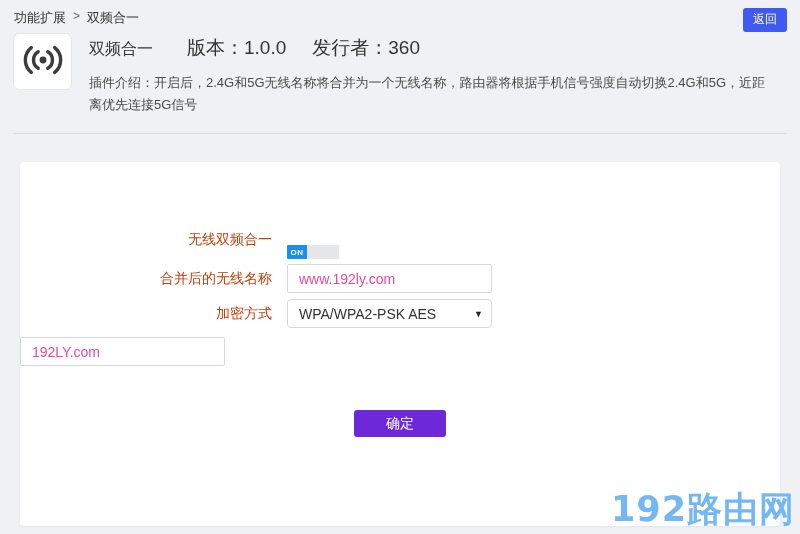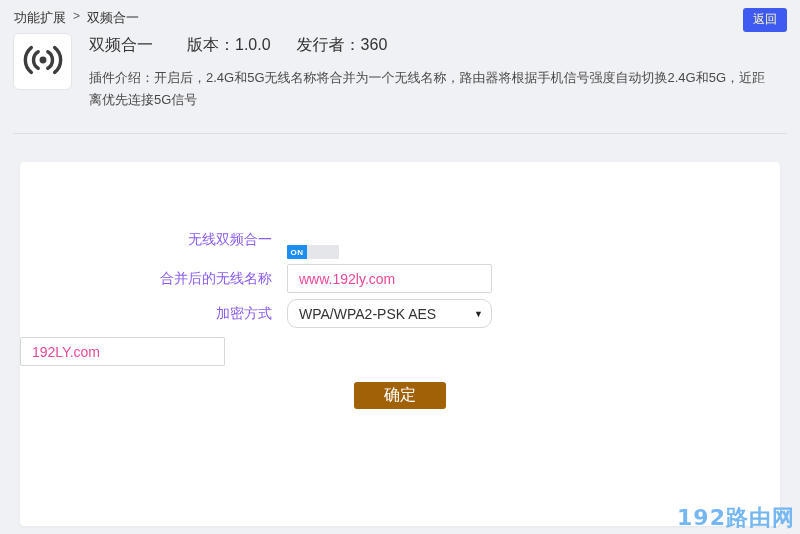--- a/index.html
+++ b/index.html
@@ -30,42 +30,42 @@
   .plugin { position:absolute; left:13px; top:33px; display:flex; }
   .icon-card {
     width:59px; height:57px; background:#fff;
     border:1px solid #e4e5e9; border-radius:6px;
     display:flex; align-items:center; justify-content:center;
     flex:0 0 auto;
   }
   .plugin-body { margin-left:17px; padding-top:2px; }
   .title-row { display:flex; align-items:baseline; }
   .plugin-title { font-size:16px; color:#333; font-weight:500; }
-  .plugin-meta { font-size:16px; color:#333; margin-left:34px; }
+  .plugin-meta { font-size:19px; color:#333; margin-left:34px; }
   .plugin-meta + .plugin-meta { margin-left:26px; }
   .plugin-desc {
     margin-top:11px; width:678px;
     font-size:13px; line-height:22px; color:#4a4a4a;
   }
 
   .divider {
     position:absolute; left:13px; top:133px; width:774px; height:1px;
     background:#dcdce1;
   }
 
   
   .panel {
     position:absolute; left:20px; top:162px; width:760px; height:364px;
     background:#fff; border-radius:4px;
     box-shadow:0 1px 3px rgba(0,0,0,0.05);
   }
   .row { display:flex; align-items:center; }
   .row-label {
     width:267px; text-align:right; padding-right:15px;
-    font-size:14px; color:#8b5cf6; flex:0 0 auto;
+    font-size:14px; color:#c2410c; flex:0 0 auto;
   }
   .row-toggle { margin-top:68px; height:20px; }
   .row-ssid   { margin-top:14px; }
   .row-enc    { margin-top:6px; }
   .row-pwd    { margin-top:9px; }
 
   .toggle {
     width:52px; height:14px; display:flex; cursor:pointer;
     border-radius:1px; overflow:hidden;margin-top:24px;
   }
@@ -77,41 +77,41 @@
   .toggle-knob { flex:1; background:#e4e6ea; }
 
   .text-input {
     width:205px; height:29px;
     border:1px solid #d5d7da; border-radius:2px;
     padding:0 11px; font-size:14px; color:#ec4899;
     font-family:inherit; background:#fff; outline:none;
   }
   .select-box {
     position:relative; width:205px; height:29px;
-    border:1px solid #d5d7da; border-radius:10px;
+    border:1px solid #d5d7da; border-radius:4px;
     background:#fff; cursor:pointer;
     display:flex; align-items:center;
   }
   .select-value { padding-left:11px; font-size:14px; color:#333; }
   .select-arrow {
     position:absolute; right:8px; top:50%; transform:translateY(-50%);
     font-size:9px; color:#222;
   }
 
   .confirm-btn {
-    display:block; margin:16px auto 0;
+    display:block; margin:44px auto 0;
     width:92px; height:27px;
-    background:#a16207; color:#fff; border:none; border-radius:3px;
-    font-size:16px; cursor:pointer; font-family:inherit;
+    background:#6d28d9; color:#fff; border:none; border-radius:3px;
+    font-size:14px; cursor:pointer; font-family:inherit;
   }
 
   
   .watermark {
     position:absolute; right:5px; bottom:1px;
-    font-size:22px; font-weight:bold; color:#74b7f3;
+    font-size:35px; font-weight:bold; color:#74b7f3;
     font-family:"DejaVu Sans","Liberation Sans",sans-serif;
     letter-spacing:1px;
   }
 </style>
 </head>
 <body>
 
 <div class="topbar">
   <div class="breadcrumb">
     <span>功能扩展</span>

